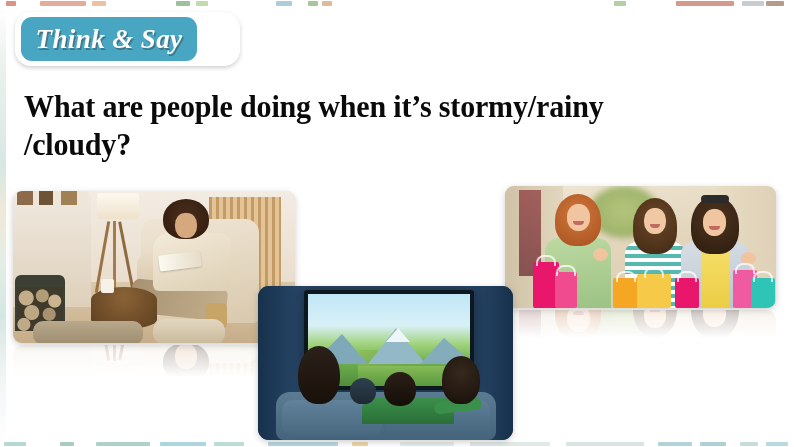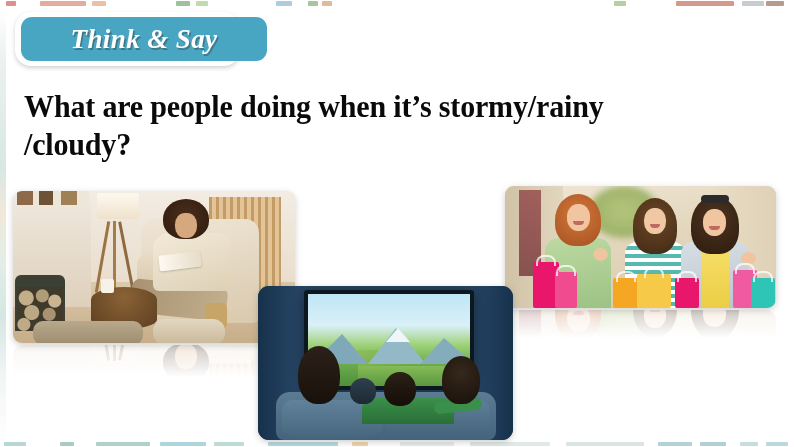--- a/index.html
+++ b/index.html
@@ -21,21 +21,21 @@
     opacity:.6;}
   
   .bottom-sliver{position:absolute;left:0;bottom:0;width:794px;height:7px;
     overflow:hidden;opacity:.45;}
   .bchip{position:absolute;bottom:1px;height:4px;border-radius:1px;}
 
   
   .badge-wrap{position:absolute;left:15px;top:12px;width:225px;height:54px;
     background:#ffffff;border-radius:16px;
     box-shadow:0 2px 4px rgba(120,120,120,.35);}
-  .badge{position:absolute;left:6px;top:5px;width:246px;height:44px;
+  .badge{position:absolute;left:6px;top:5px;width:176px;height:44px;
     border-radius:11px;background:#48a6c3;
     display:flex;align-items:center;justify-content:center;}
   .badge-text{font-family:"Liberation Serif", serif;font-style:italic;
     font-weight:bold;font-size:27px;color:#ffffff;letter-spacing:.4px;
     text-shadow:1.5px 1.5px 0 rgba(60,60,60,.45);white-space:nowrap;}
 
   
   .heading{position:absolute;left:24px;top:88px;width:740px;
     font-family:"Liberation Serif", serif;font-weight:bold;
     font-size:31px;line-height:38px;color:#0a0a0a;

